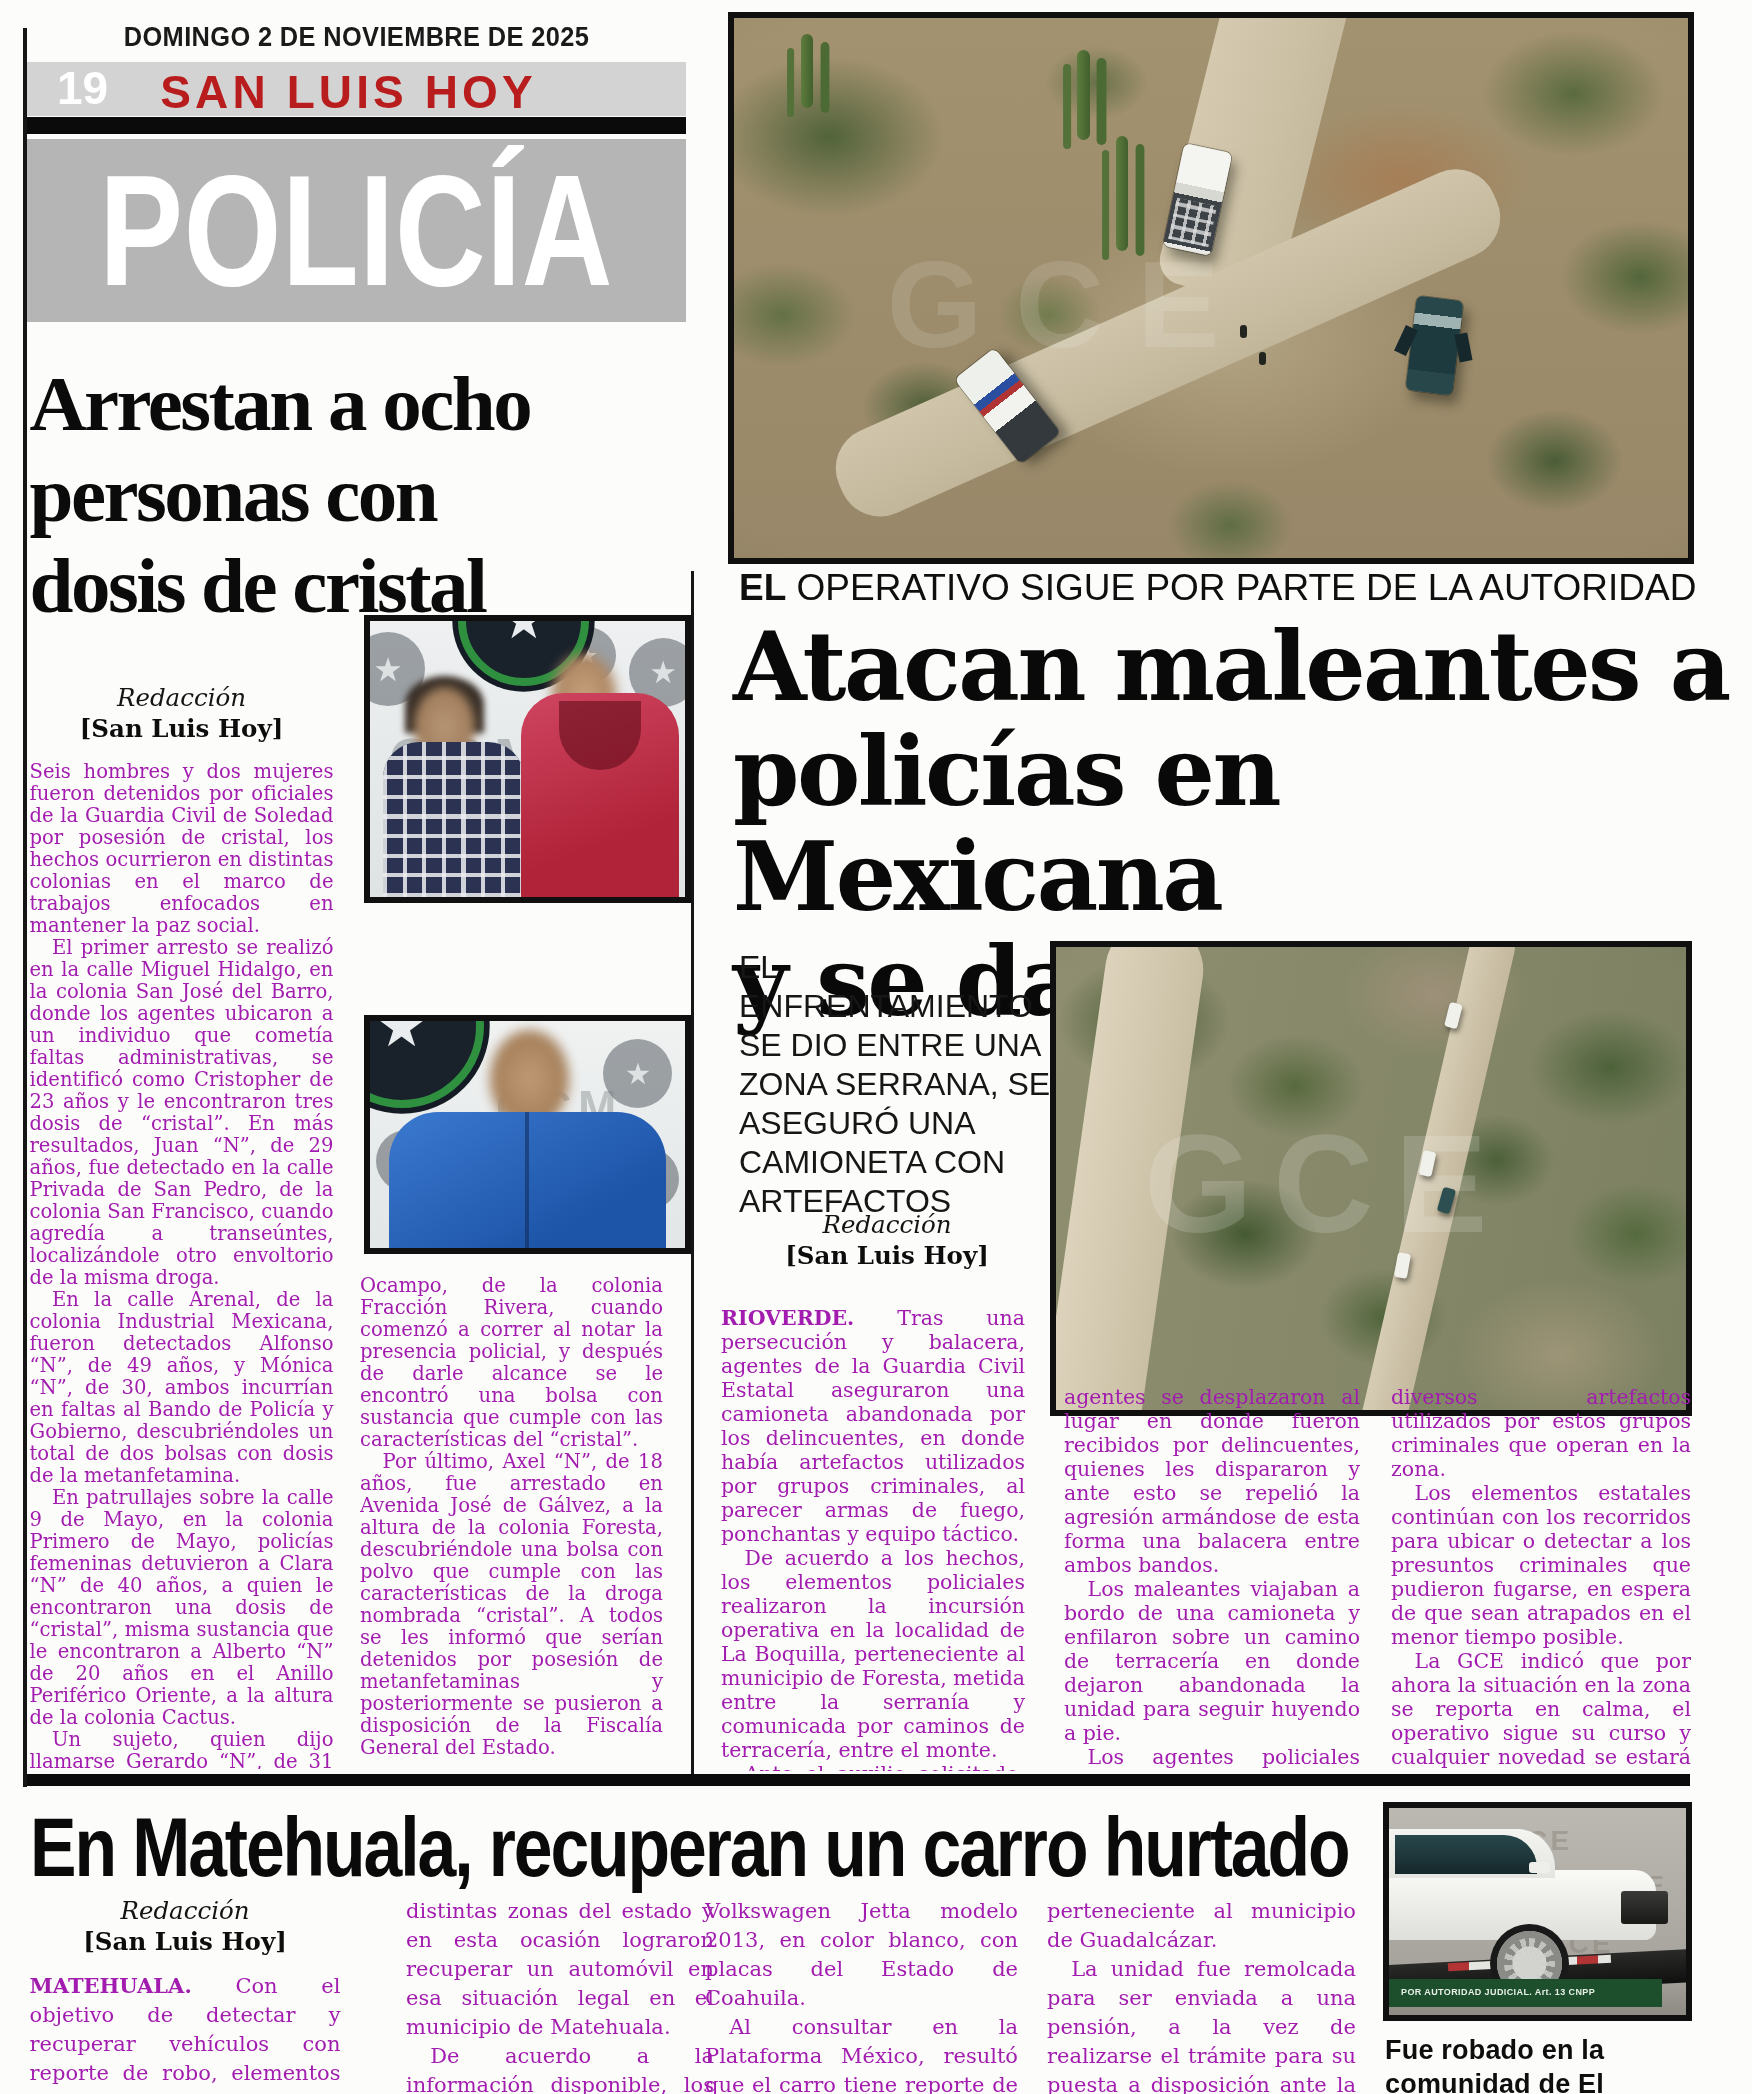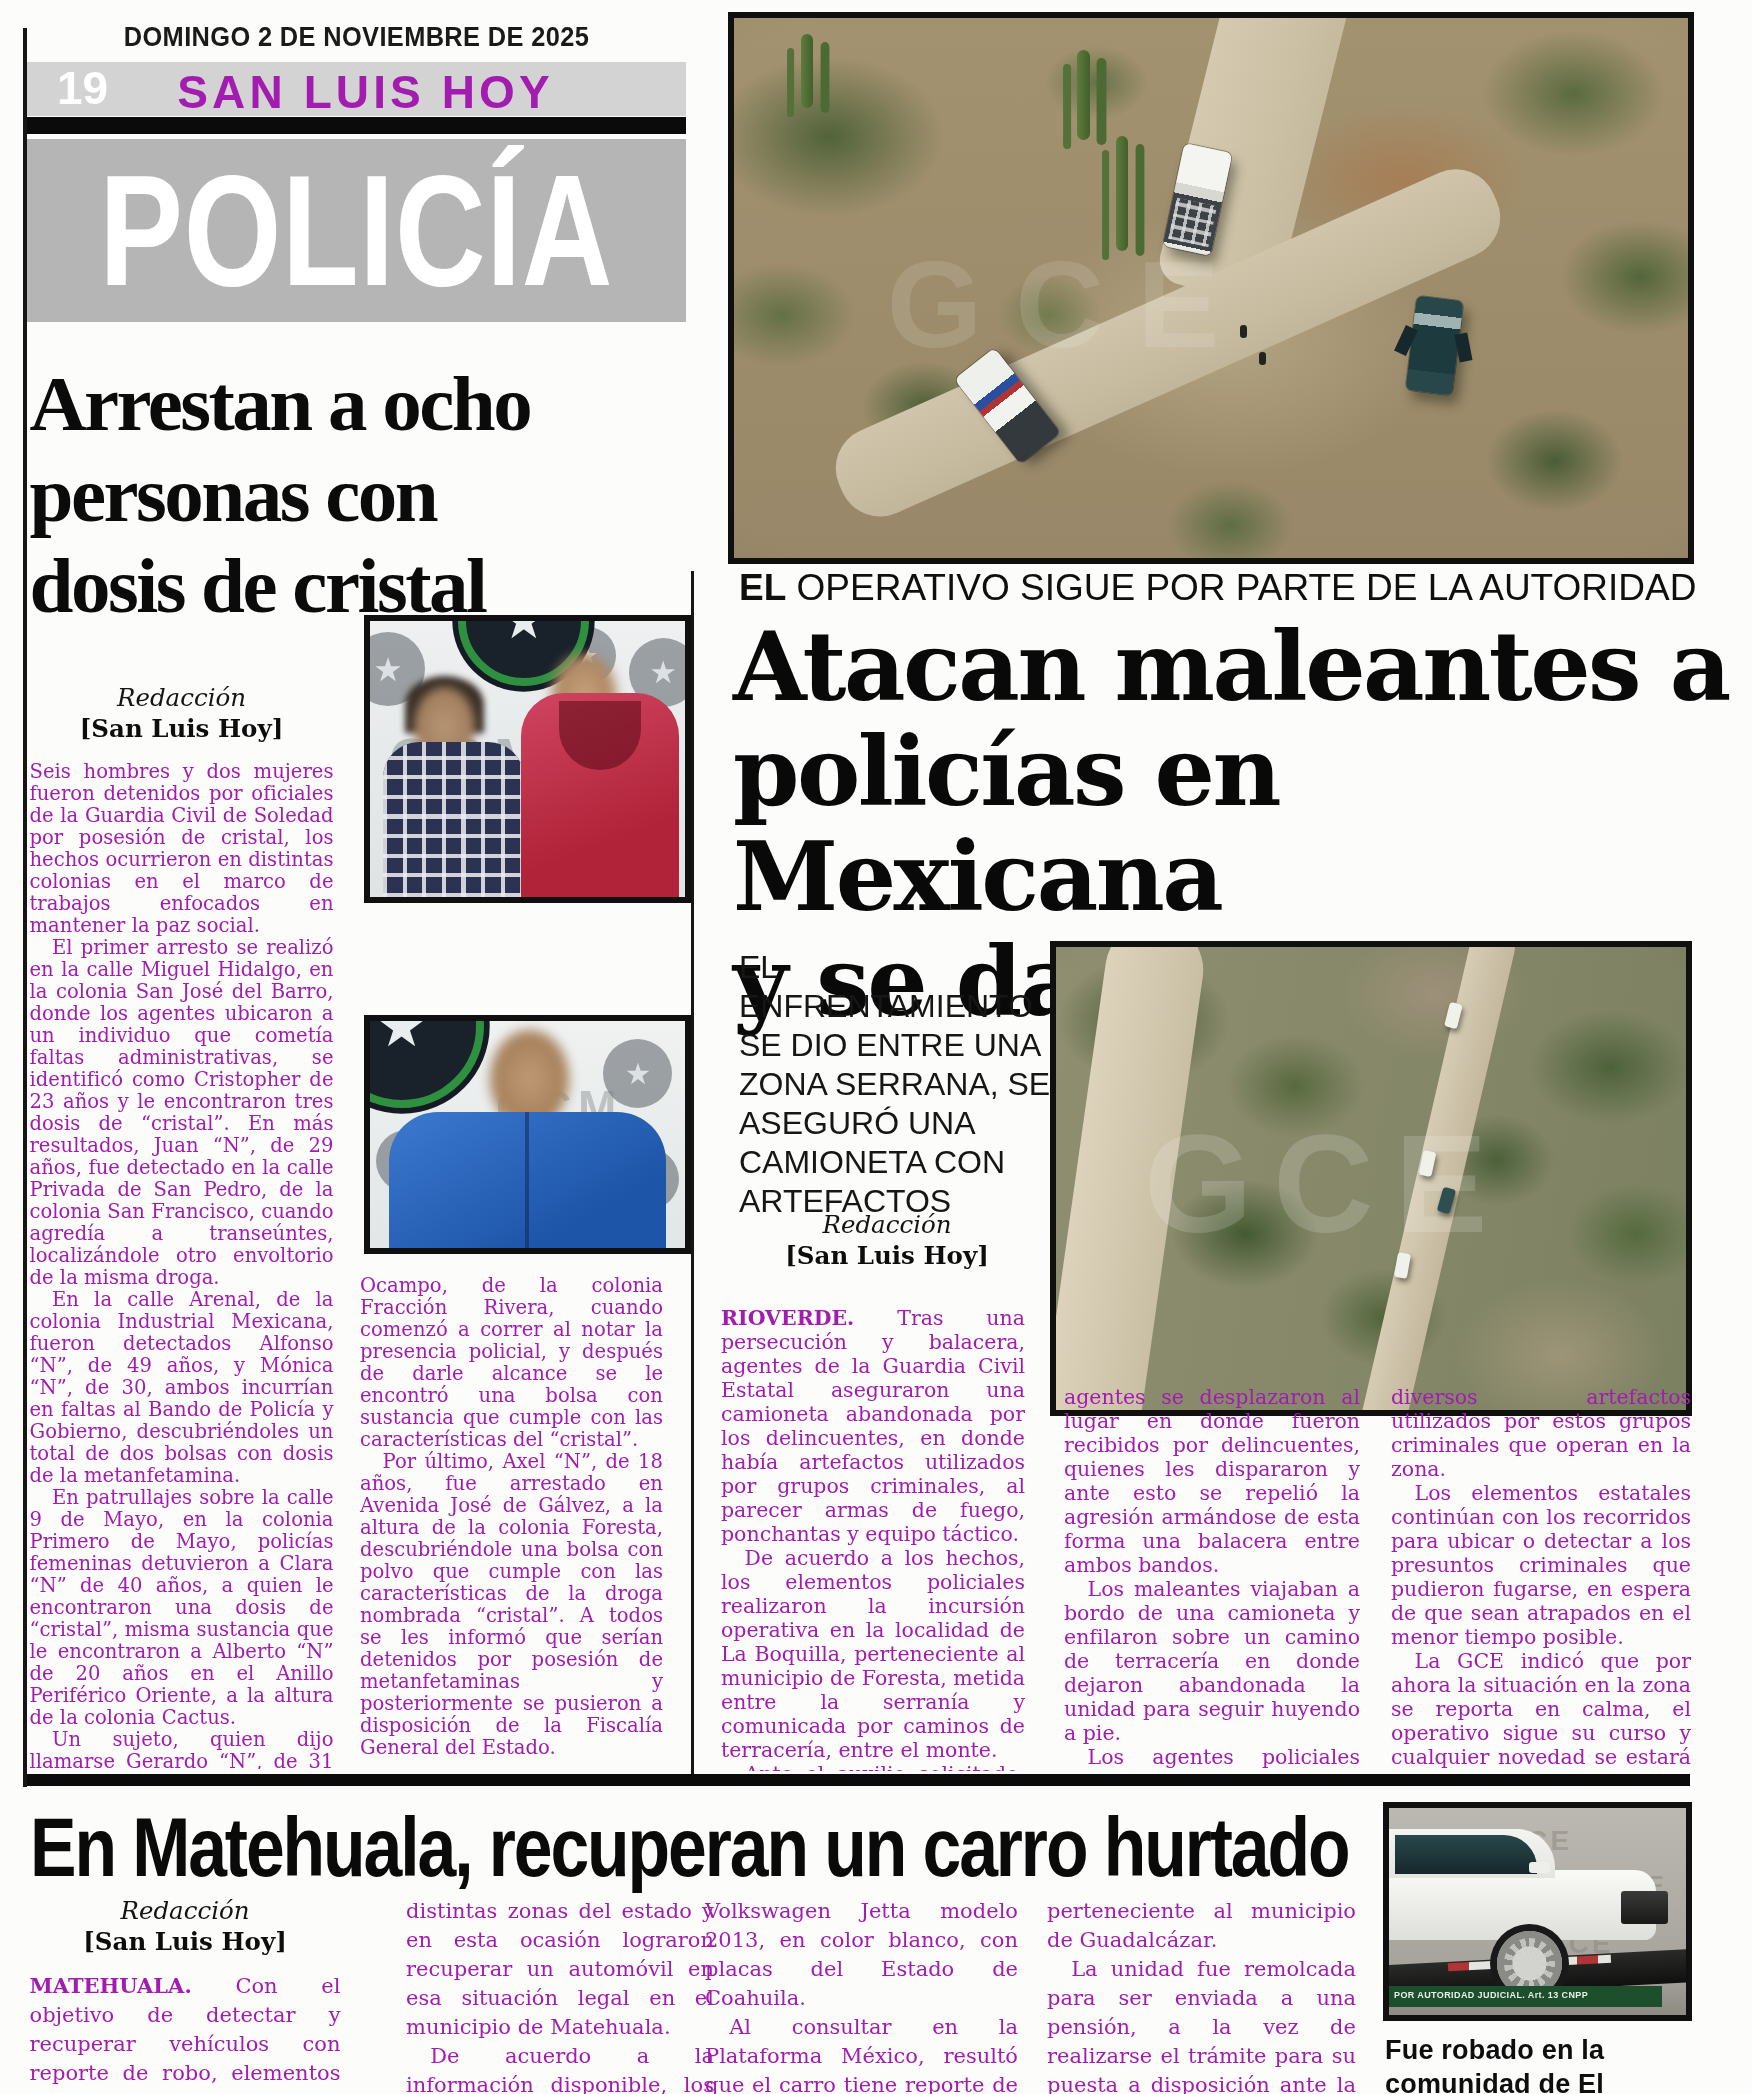--- a/index.html
+++ b/index.html
@@ -15,22 +15,22 @@
   .rule-left   { left:23px;  top:28px;   width:4.1px;    height:1759px; background:#161616; }
   .rule-mid    { left:691px; top:571px;  width:3.3px;    height:1205px; background:#161616; }
   .rule-bottom { left:27px;  top:1774px; width:1663px; height:12.3px;   background:#0c0c0c; }
 
   
   .date-line { left:27px; top:19.6px; width:659px; text-align:center;
     font:700 27px/34px "Liberation Sans", sans-serif; letter-spacing:0.4px; color:#1a1a1a;
     transform:scaleX(.94); }
   .band { left:27px; top:62px; width:659px; height:54px; background:#d3d3d3; }
   .page-num { left:57px; top:65px; font:800 46px/47px "Liberation Sans", sans-serif; color:#ffffff; }
-  .masthead { left:36px; top:69px; width:659px; text-align:center;
-    font:700 46px/46px "Liberation Sans", sans-serif; letter-spacing:4.1px; color:#a21caf; }
+  .masthead { left:19px; top:69px; width:659px; text-align:center;
+    font:700 46px/46px "Liberation Sans", sans-serif; letter-spacing:4.1px; color:#b91c1c; }
   .black-bar { left:27px; top:117px; width:659px; height:17px; background:#0b0b0b; }
   .policia-box { left:27px; top:139px; width:659px; height:183px; background:#b5b5b5;
     display:flex; align-items:center; justify-content:center; overflow:hidden; }
   .policia-text { font:700 157px/157px "Liberation Sans", sans-serif; color:#ffffff;
     transform:scaleX(.8); letter-spacing:0.8px; white-space:nowrap; }
 
   
   .byline { text-align:center; }
   .byl-author { font:italic 400 24.5px/31px "DejaVu Serif", serif; color:#141414; }
   .byl-org    { font:700 24.5px/31px "DejaVu Serif", serif; color:#0d0d0d; }
@@ -201,22 +201,22 @@
     background:repeating-conic-gradient(#cfcfcb 0 14deg, #77777310 14deg 28deg); opacity:.8; }
   .car-grille { position:absolute; left:78%; top:40%; width:16%; height:16%;
     background:linear-gradient(#3a3a38,#191917); border-radius:3.3px; }
   .car-mirror { position:absolute; left:47%; top:26%; width:21px; height:11.5px;
     background:#eeeeea; border-radius:3.3px; }
   .flatbed { position:absolute; left:-4%; bottom:12%; width:110%; height:16%;
     background:linear-gradient(#2a2a28,#101010); transform:rotate(-3deg); }
   .flatbed-stripe { position:absolute; left:20%; bottom:23%; width:55%; height:8.2px;
     transform:rotate(-3deg);
     background:repeating-linear-gradient(90deg,#b23434 0 21px,#e4e4e0 21px 43px); }
-  .green-strip { position:absolute; left:0; bottom:4%; width:92%; height:21px;
-    background:#1e4f2c; display:flex; align-items:center; padding-left:5px; }
+  .green-strip { position:absolute; left:0; bottom:4%; width:92%; height:28px;
+    background:#1e4f2c; display:flex; align-items:center; padding-left:12px; }
   .green-strip span { font:700 9px/9.8px "Liberation Sans", sans-serif;
     color:#e8f0e8; letter-spacing:0.4px; white-space:nowrap; }
 
   .cap1 { left:367px;  top:913px; width:324px; }
   .cap2 { left:1385px; top:2033px; width:311px; font-size:27px; line-height:34px; }
 </style>
 </head>
 <body>
 
 <div id="page">

